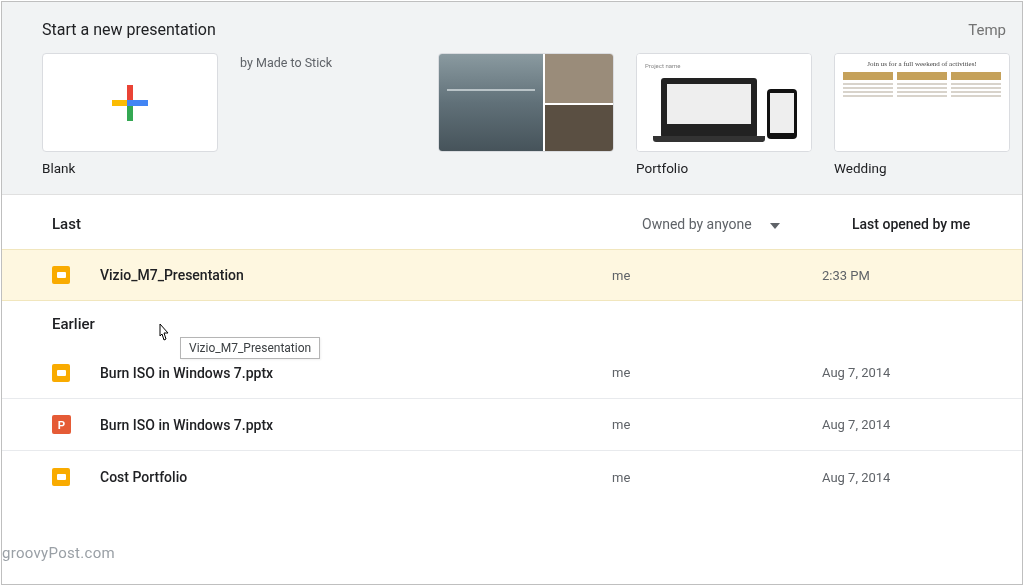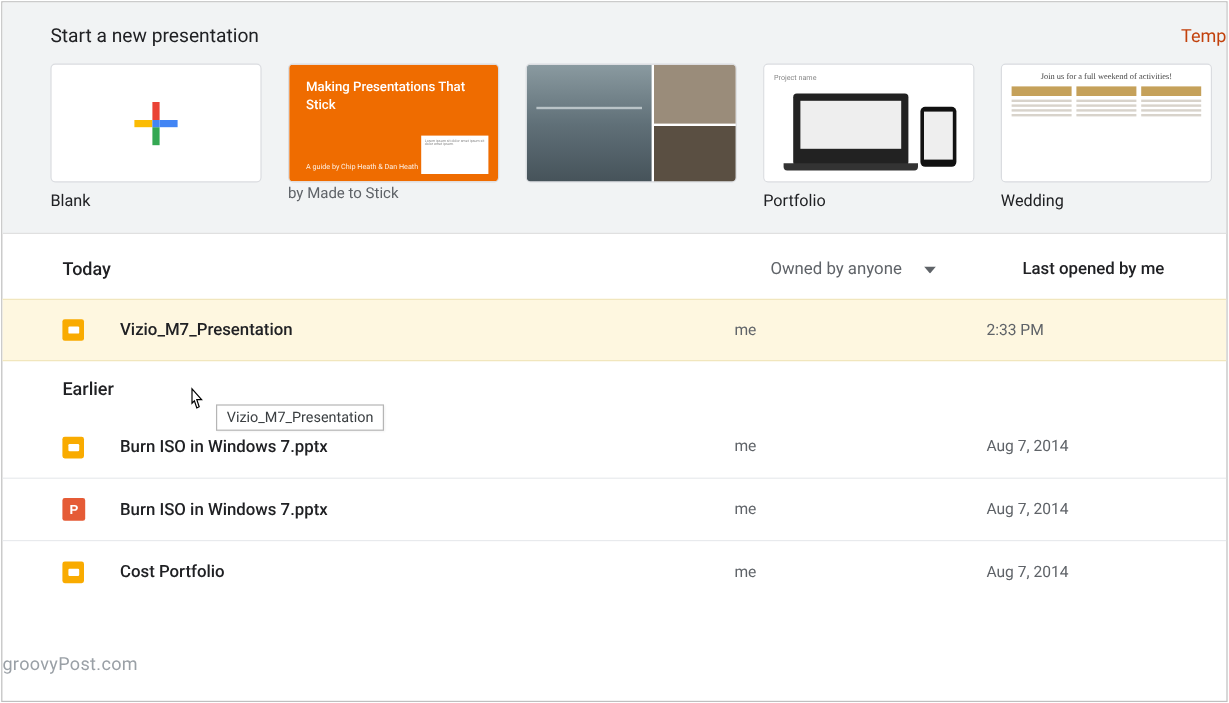--- a/index.html
+++ b/index.html
@@ -23,25 +23,25 @@
   .gallery {
     background: #f1f3f4;
     padding: 18px 0 18px 40px;
     border-bottom: 1px solid #e0e0e0;
     overflow: hidden;
   }
   .gallery-header {
     display: flex;
     justify-content: space-between;
     align-items: center;
-    padding-right: 0;
+    padding-right: 16px;
     margin-bottom: 14px;
   }
   .gallery-title { font-size: 16px; color: #202124; }
-  .gallery-more { font-size: 15px; color: #c2410c; padding-right: 0; }
+  .gallery-more { font-size: 15px; color: #737373; padding-right: 0; }
   .templates { display: flex; gap: 22px; }
   .tpl { width: 176px; }
   .tpl-thumb {
     width: 176px; height: 99px;
     border: 1px solid #dadce0;
     border-radius: 4px;
     background: #fff;
     overflow: hidden;
     display: flex; align-items: center; justify-content: center;
     cursor: pointer;
@@ -153,27 +153,20 @@
               <rect x="17" y="23" width="6" height="15" fill="#34a853"></rect>
               <rect x="2" y="17" width="15" height="6" fill="#fbbc04"></rect>
               <rect x="17" y="17" width="6" height="6" fill="#4285f4"></rect>
             </svg>
           </span>
         </div>
         <div class="tpl-label">Blank</div>
       </div>
 
       <div class="tpl">
-        <div class="tpl-thumb">
-          <div class="bigidea">
-            <div class="bigidea-title">Making Presentations That Stick</div>
-            <div class="bigidea-sub">A guide by Chip Heath &amp; Dan Heath</div>
-            <div class="bigidea-note">Lorem ipsum sit dolor amet ipsum sit dolor amet ipsum.</div>
-          </div>
-        </div>
         <div class="tpl-sub">by Made to Stick</div>
       </div>
 
       <div class="tpl">
         <div class="tpl-thumb">
           <div class="photoalbum">
             <div class="pa-big"></div>
             <div class="pa-sm1"></div>
             <div class="pa-sm2"></div>
           </div>
@@ -219,21 +212,21 @@
                 </div>
             </div>
           </div>
         </div>
         <div class="tpl-label">Wedding</div>
       </div>
     </div>
   </div>
 
   <div class="listhead">
-    <div class="lh-group">Today</div>
+    <div class="lh-group">Last</div>
     <div class="lh-owner">
       <span>Owned by anyone</span>
       <span class="chev-down">
         <svg width="10" height="6" viewBox="0 0 10 6">
             <path d="M0 0 L5 6 L10 0 Z" fill="#5f6368"></path>
           </svg>
       </span>
     </div>
     <div class="lh-lastopen">Last opened by me</div>
   </div>

